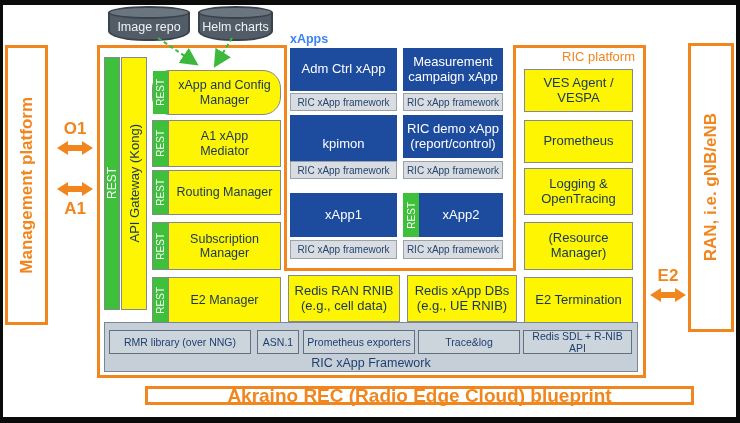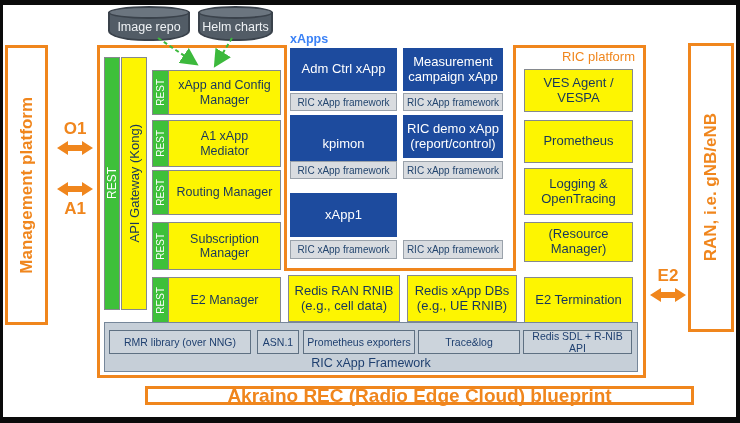--- a/index.html
+++ b/index.html
@@ -104,21 +104,21 @@
     <path d="M92,2 L78,25" stroke="#3cb93c" stroke-width="2" stroke-dasharray="4 3" fill="none" marker-end="url(#ah)"></path>
   </svg>
 
   <div class="abs vwrap" style="left:104px;top:57px;width:16px;height:253px;background:var(--green);border:1px solid #85898e;">
     <span class="vtext" style="color:#fff;font-size:12px;">REST</span>
   </div>
   <div class="abs vwrap" style="left:121px;top:57px;width:26px;height:253px;background:var(--yellow);border:1px solid #85898e;">
     <span class="vtext" style="color:#17365d;font-size:13px;">API Gateway (Kong)</span>
   </div>
 
-  <div class="abs mgr" style="left:152px;top:70px;width:129px;height:45px;">
+  <div class="abs mgr" style="left:152px;top:70px;width:129px;height:45px;border-radius:18px;">
     <div class="mgr-rest vwrap">
         <span class="vtext">REST</span>
       </div>
     <div class="box-label">xApp and Config
 Manager</div>
   </div>
   <div class="abs mgr" style="left:152px;top:120px;width:129px;height:47px;">
     <div class="mgr-rest vwrap">
         <span class="vtext">REST</span>
       </div>
@@ -151,20 +151,26 @@
   <div class="abs strip" style="left:290px;top:93px;width:107px;height:18px;">RIC xApp framework</div>
   <div class="abs strip" style="left:403px;top:93px;width:100px;height:18px;">RIC xApp framework</div>
 
   <div class="abs cell" style="left:290px;top:115px;width:107px;height:58px;">kpimon</div>
   <div class="abs cell" style="left:403px;top:115px;width:100px;height:43px;">RIC demo xApp
 (report/control)</div>
   <div class="abs strip" style="left:290px;top:161px;width:107px;height:18px;">RIC xApp framework</div>
   <div class="abs strip" style="left:403px;top:161px;width:100px;height:18px;">RIC xApp framework</div>
 
   <div class="abs cell" style="left:290px;top:193px;width:107px;height:44px;">xApp1</div>
+  <div class="abs" style="left:403px;top:193px;width:100px;height:44px;display:flex;">
+    <div class="cell-rest vwrap" style="height:100%;">
+        <span class="vtext">REST</span>
+      </div>
+    <div class="cell" style="flex:1;height:100%;">xApp2</div>
+  </div>
   <div class="abs strip" style="left:290px;top:240px;width:107px;height:19px;">RIC xApp framework</div>
   <div class="abs strip" style="left:403px;top:240px;width:100px;height:19px;">RIC xApp framework</div>
 
   <div class="abs ybox" style="left:288px;top:275px;width:112px;height:47px;">
     <div class="box-label" style="font-size:13px;">Redis RAN RNIB
 (e.g., cell data)</div>
   </div>
   <div class="abs ybox" style="left:407px;top:275px;width:110px;height:47px;">
     <div class="box-label" style="font-size:13px;">Redis xApp DBs
 (e.g., UE RNIB)</div>
@@ -174,21 +180,21 @@
     <div class="box-label" style="font-size:13px;">VES Agent /
 VESPA</div>
   </div>
   <div class="abs ybox" style="left:524px;top:120px;width:109px;height:43px;">
     <div class="box-label" style="font-size:13px;">Prometheus</div>
   </div>
   <div class="abs ybox" style="left:524px;top:168px;width:109px;height:47px;">
     <div class="box-label" style="font-size:13px;">Logging &amp;
 OpenTracing</div>
   </div>
-  <div class="abs ybox" style="left:524px;top:222px;width:109px;height:40px;">
+  <div class="abs ybox" style="left:524px;top:222px;width:109px;height:48px;">
     <div class="box-label" style="font-size:13px;">(Resource
 Manager)</div>
   </div>
   <div class="abs ybox" style="left:524px;top:277px;width:109px;height:46px;">
     <div class="box-label" style="font-size:13px;">E2 Termination</div>
   </div>
 
   <div class="abs fw-bar" style="left:104px;top:322px;width:534px;height:50px;">
     <div class="fw-item" style="left:4px;top:7px;width:142px;height:24px;">RMR library (over NNG)</div>
     <div class="fw-item" style="left:152px;top:7px;width:42px;height:24px;">ASN.1</div>

